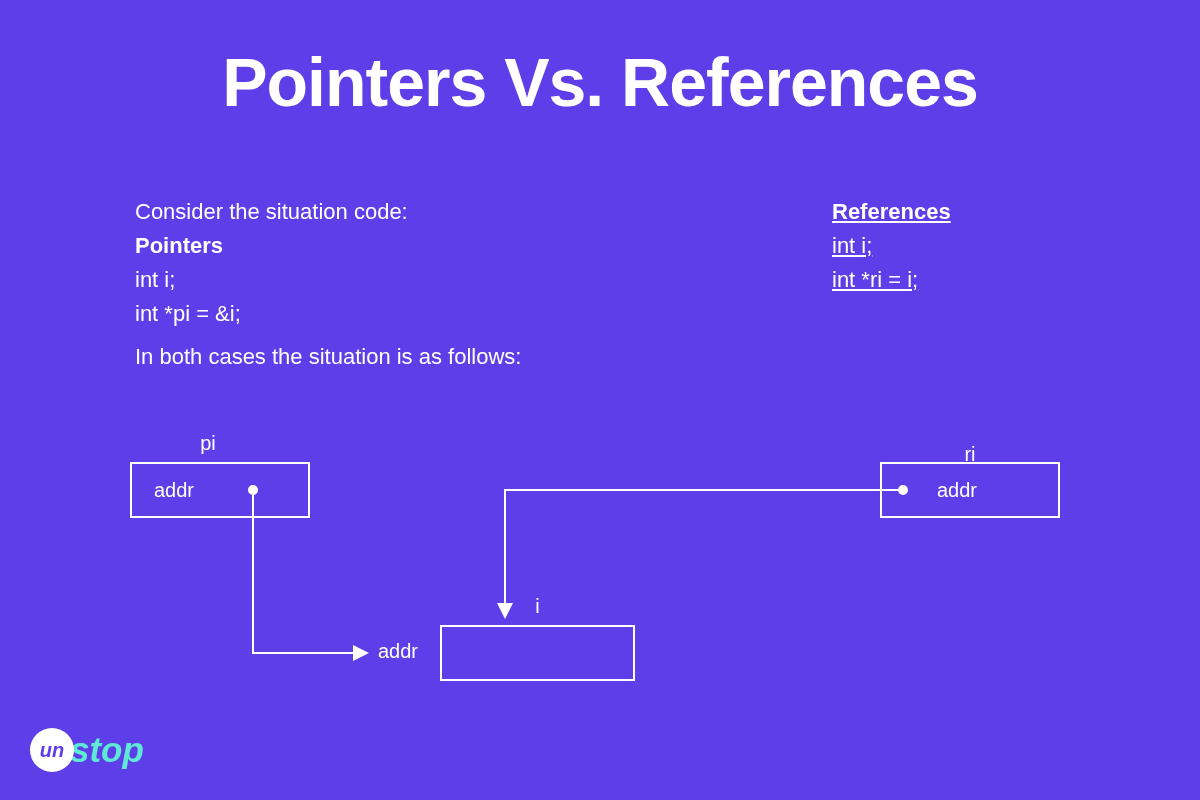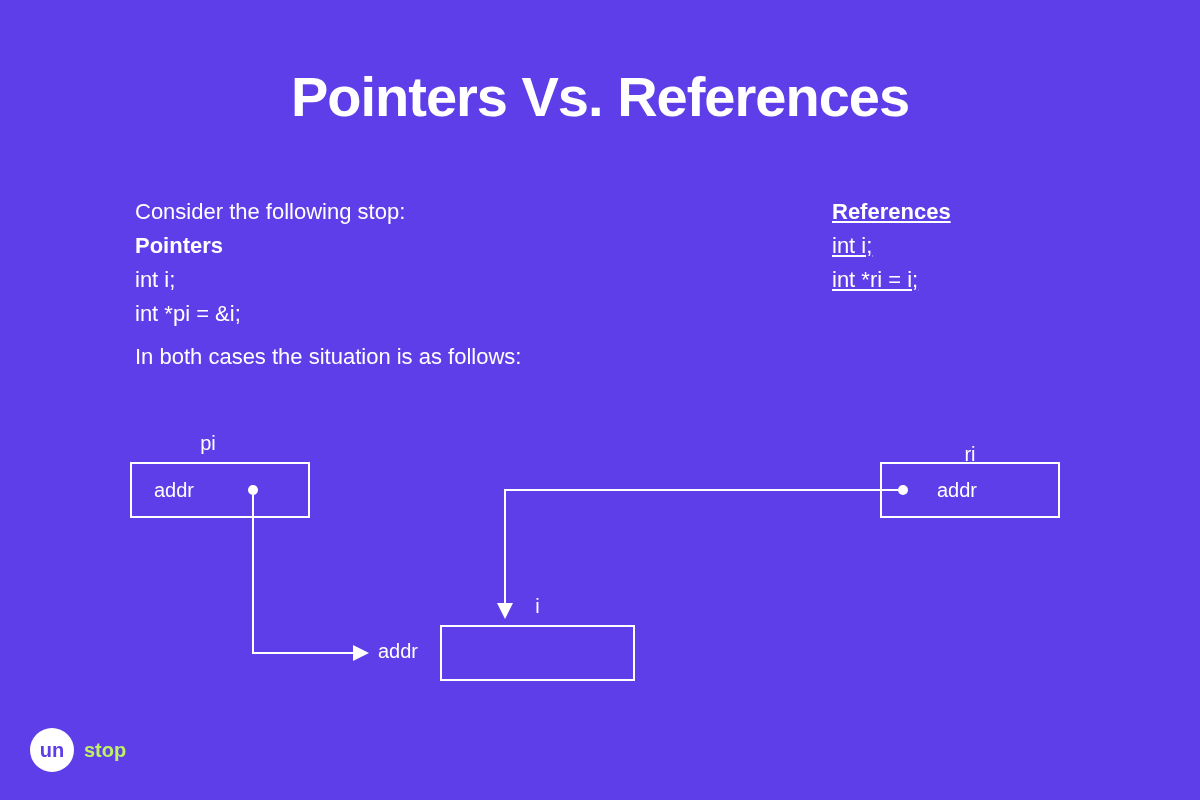--- a/index.html
+++ b/index.html
@@ -6,24 +6,24 @@
   body {
     width: 1200px;
     height: 800px;
     background: #5E3EE8;
     color: #ffffff;
     font-family: -apple-system, BlinkMacSystemFont, "Segoe UI", Helvetica, Arial, sans-serif;
     position: relative;
     overflow: hidden;
   }
   .title {
-    font-size: 56px;
+    font-size: 68px;
     font-weight: 800;
     text-align: center;
-    padding-top: 64px;
+    padding-top: 43px;
     letter-spacing: -1px;
   }
   .content {
     position: absolute;
     top: 195px;
     left: 135px;
     right: 108px;
   }
   .columns {
     display: flex;
@@ -70,58 +70,59 @@
     height: 10px;
     background: #ffffff;
     border-radius: 50%;
   }
   .logo {
     position: absolute;
     left: 30px;
     bottom: 28px;
     display: flex;
     align-items: center;
-    gap: 14px;
+    gap: 0;
+    font-style: italic;
   }
   .logo-circle {
     width: 44px;
     height: 44px;
     background: #ffffff;
     border-radius: 50%;
     display: flex;
     align-items: center;
     justify-content: center;
     color: #5E3EE8;
     font-weight: 800;
     font-size: 20px;
     z-index: 2;
   }
   .logo-text {
-    color: #bef264;
+    color: #5eead4;
     font-weight: 800;
-    font-size: 20px;
+    font-size: 35px;
     margin-left: -4px;
   }
   svg.arrows {
     position: absolute;
     top: 0;
     left: 0;
     width: 1200px;
     height: 320px;
   }
 </style>
 </head>
 <body>
 
 <h1 class="title">Pointers Vs. References</h1>
 
 <div class="content">
   <div class="columns">
     <div class="col-left">
-      <div class="norm">Consider the following stop:</div>
+      <div class="norm">Consider the situation code:</div>
       <div class="bold-line">Pointers</div>
       <div class="norm">int i;</div>
       <div class="norm">int *pi = &amp;i;</div>
     </div>
     <div class="col-right">
       <div class="bold-line">References</div>
       <div class="norm">int i;</div>
       <div class="norm">int *ri = i;</div>
     </div>
   </div>

